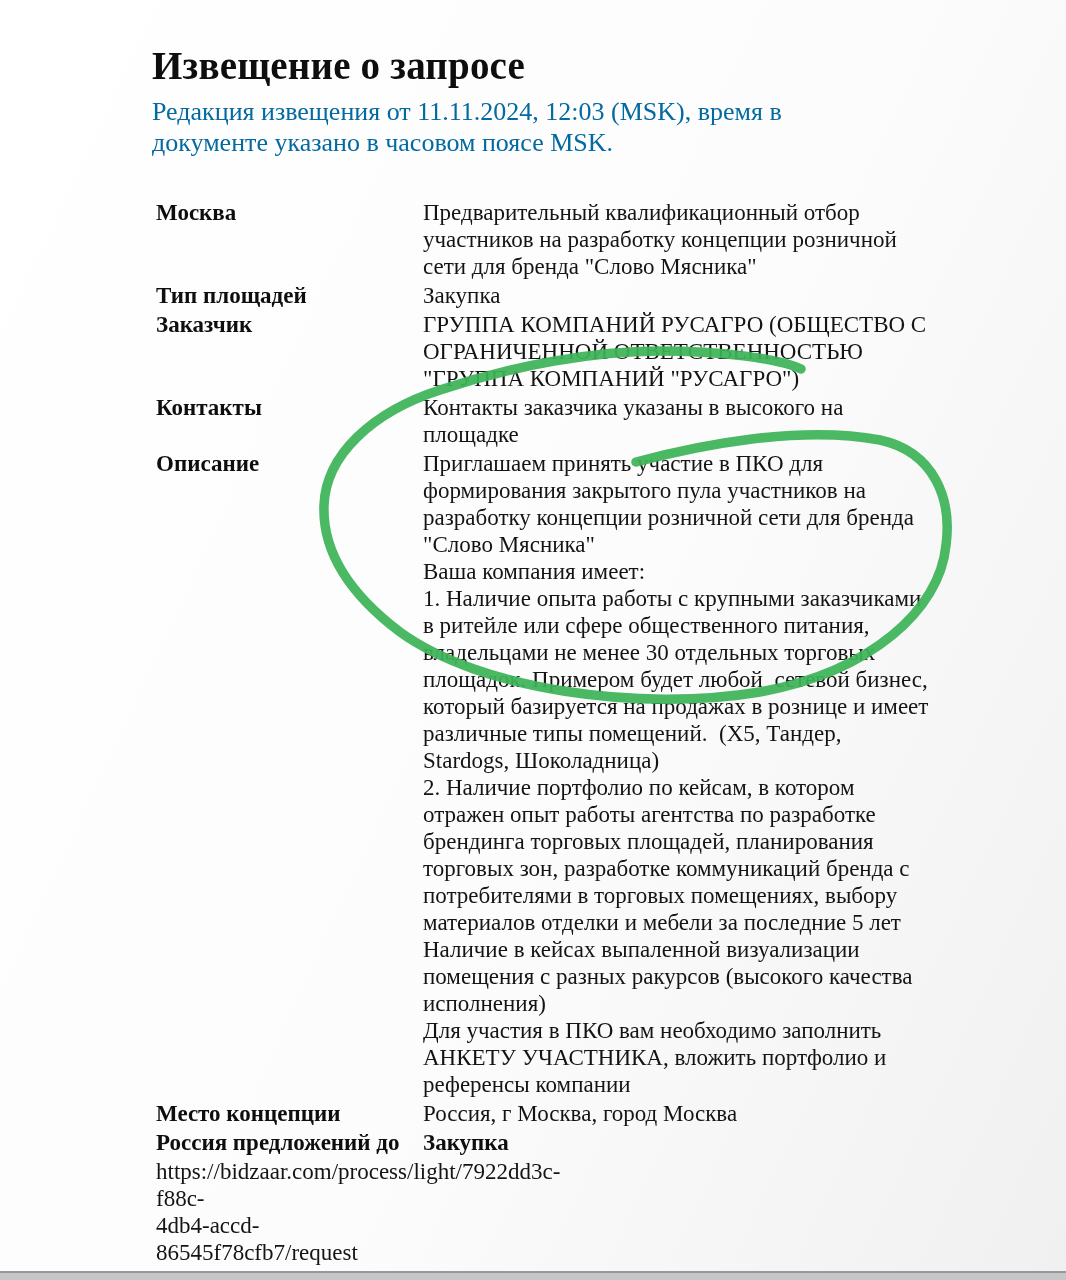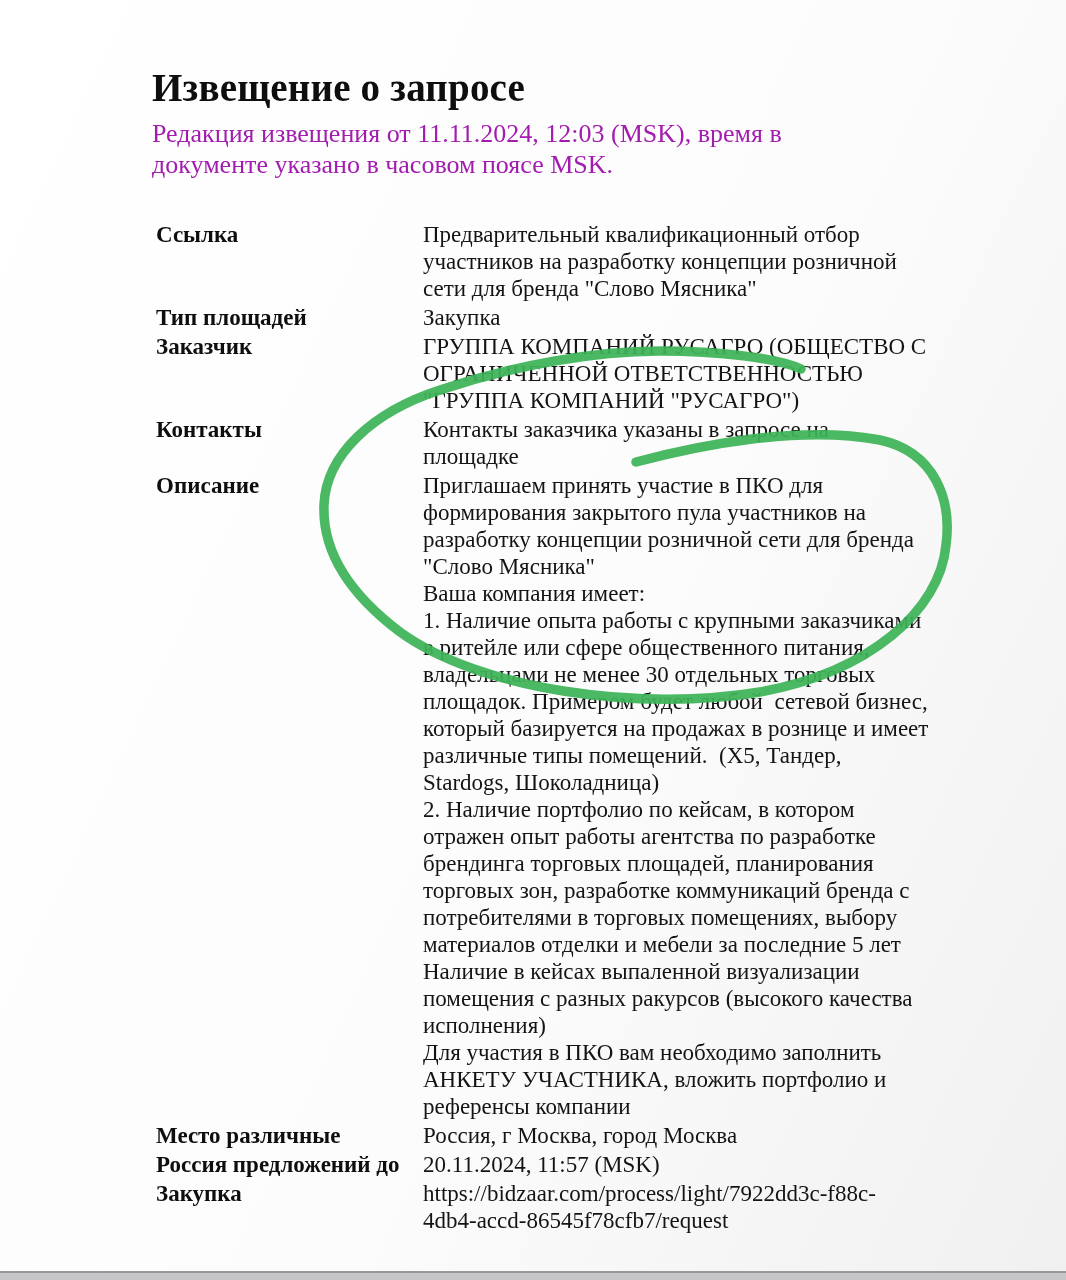--- a/index.html
+++ b/index.html
@@ -13,37 +13,37 @@
     position: relative;
     font-family: "Liberation Serif", "DejaVu Serif", serif;
     color: #161616;
     background: linear-gradient(115deg, #ffffff 0%, #fcfcfc 55%, #f0f0f1 100%);
   }
   .page {
     position: absolute;
     top: 0; left: 0;
     width: 1066px;
     height: 987px;
-    padding: 66px 106px 0 152px;
+    padding: 44px 106px 0 152px;
     box-sizing: border-box;
   }
   .doc-title {
     margin: 0;
     font-size: 39px;
     font-weight: bold;
     line-height: 44px;
     letter-spacing: 0.2px;
     color: #0e0e0e;
   }
   .doc-subtitle {
     margin: 8px 0 0 0;
     font-size: 26px;
     line-height: 31px;
     white-space: pre-wrap;
-    color: #a21caf;
+    color: #0369a1;
   }
   .fields {
     margin-top: 41px;
     margin-left: 4px;
     display: grid;
     grid-template-columns: 267px 560px;
     column-gap: 0;
     row-gap: 0;
     font-size: 23px;
     line-height: 27px;
@@ -79,35 +79,35 @@
 </style>
 </head>
 <body>
 
 <div class="page">
   <h1 class="doc-title">Извещение о запросе</h1>
   <p class="doc-subtitle">Редакция извещения от 11.11.2024, 12:03 (MSK), время в
 документе указано в часовом поясе MSK.</p>
 
   <div class="fields">
-    <div class="field-label">Ссылка</div>
+    <div class="field-label">Москва</div>
     <div class="field-value">Предварительный квалификационный отбор
 участников на разработку концепции розничной
 сети для бренда "Слово Мясника"</div>
 
     <div class="field-label">Тип площадей</div>
     <div class="field-value">Закупка</div>
 
     <div class="field-label">Заказчик</div>
     <div class="field-value">ГРУППА КОМПАНИЙ РУСАГРО (ОБЩЕСТВО С
 ОГРАНИЧЕННОЙ ОТВЕТСТВЕННОСТЬЮ
 "ГРУППА КОМПАНИЙ "РУСАГРО")</div>
 
     <div class="field-label">Контакты</div>
-    <div class="field-value">Контакты заказчика указаны в запросе на
+    <div class="field-value">Контакты заказчика указаны в высокого на
 площадке</div>
 
     <div class="field-label">Описание</div>
     <div class="field-value">Приглашаем принять участие в ПКО для
 формирования закрытого пула участников на
 разработку концепции розничной сети для бренда
 "Слово Мясника"
 Ваша компания имеет:
 1. Наличие опыта работы с крупными заказчиками
 в ритейле или сфере общественного питания,
@@ -122,25 +122,24 @@
 торговых зон, разработке коммуникаций бренда с
 потребителями в торговых помещениях, выбору
 материалов отделки и мебели за последние 5 лет
 Наличие в кейсах выпаленной визуализации
 помещения с разных ракурсов (высокого качества
 исполнения)
 Для участия в ПКО вам необходимо заполнить
 АНКЕТУ УЧАСТНИКА, вложить портфолио и
 референсы компании</div>
 
-    <div class="field-label">Место различные</div>
+    <div class="field-label">Место концепции</div>
     <div class="field-value">Россия, г Москва, город Москва</div>
 
     <div class="field-label">Россия предложений до</div>
-    <div class="field-value">20.11.2024, 11:57 (MSK)</div>
 
     <div class="field-label">Закупка</div>
     <div class="field-value">https://bidzaar.com/process/light/7922dd3c-f88c-
 4db4-accd-86545f78cfb7/request</div>
   </div>
 </div>
 
 <svg class="annotation-layer" viewBox="0 0 1066 1280">
   <path d="M 636 462
            C 700 445, 800 425, 880 440

